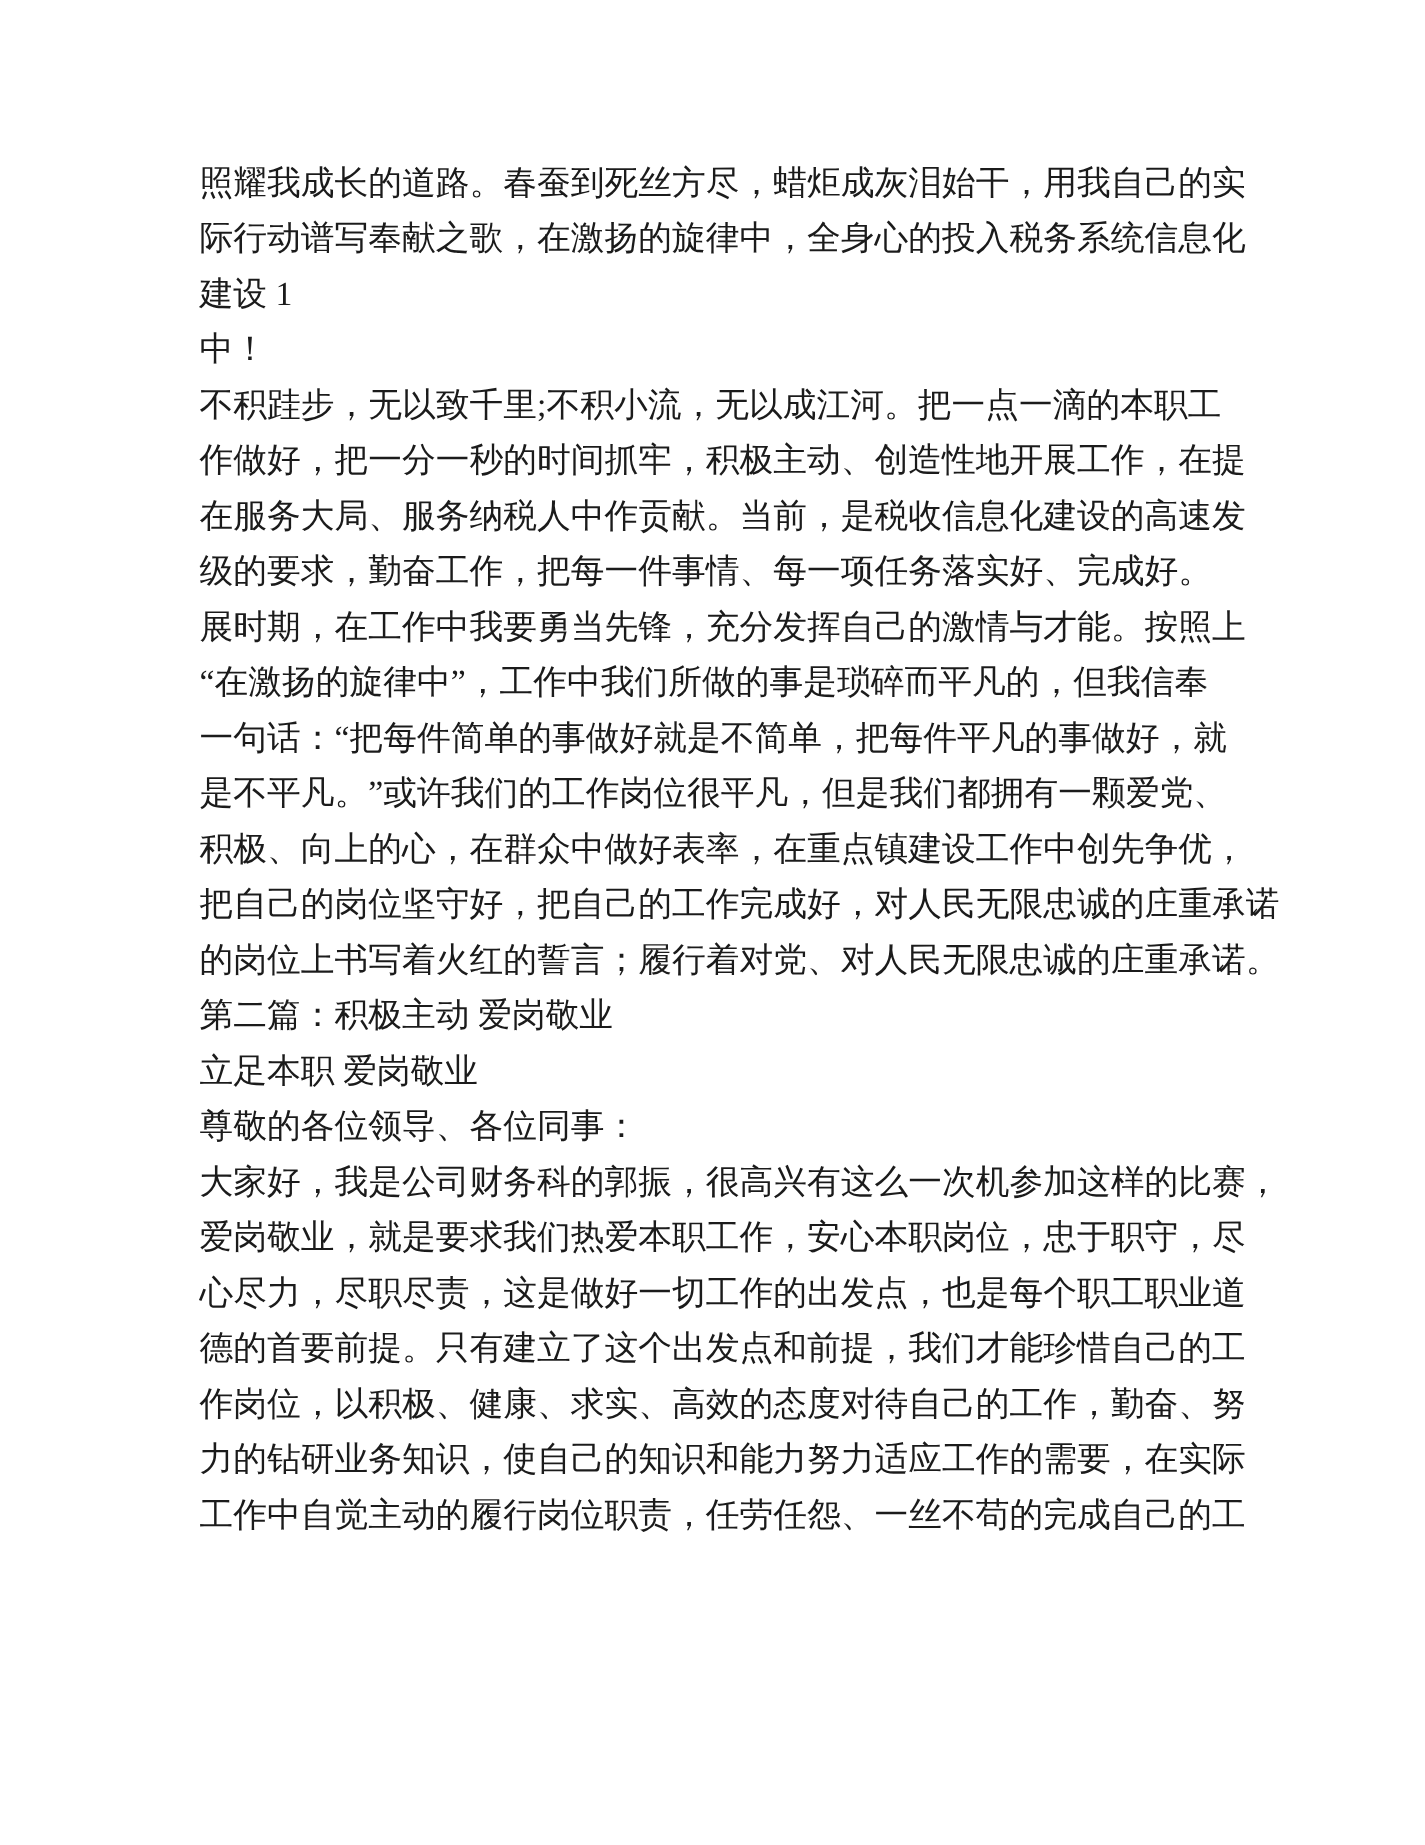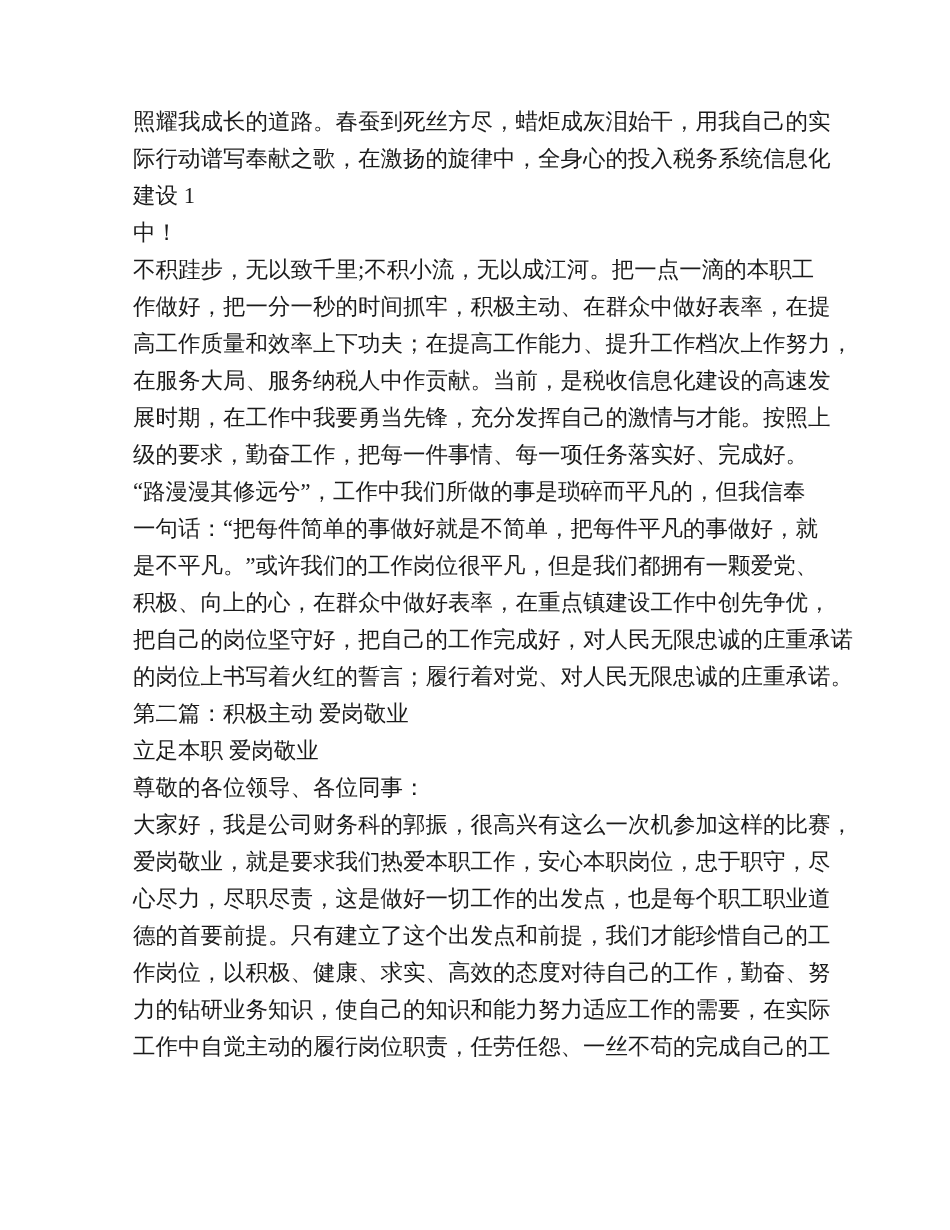--- a/index.html
+++ b/index.html
@@ -37,26 +37,25 @@
 </head>
 <body>
 
 <div class="page">
   <div class="text-block">
     <p class="line">照耀我成长的道路。春蚕到死丝方尽，蜡炬成灰泪始干，用我自己的实</p>
     <p class="line">际行动谱写奉献之歌，在激扬的旋律中，全身心的投入税务系统信息化</p>
     <p class="line">建设 1</p>
     <p class="line">中！</p>
     <p class="line">不积跬步，无以致千里;不积小流，无以成江河。把一点一滴的本职工</p>
-    <p class="line">作做好，把一分一秒的时间抓牢，积极主动、在群众中做好表率，在提</p>
-    <p class="line">高工作质量和效率上下功夫；在提高工作能力、提升工作档次上作努力，</p>
+    <p class="line">作做好，把一分一秒的时间抓牢，积极主动、创造性地开展工作，在提</p>
     <p class="line">在服务大局、服务纳税人中作贡献。当前，是税收信息化建设的高速发</p>
+    <p class="line">级的要求，勤奋工作，把每一件事情、每一项任务落实好、完成好。</p>
     <p class="line">展时期，在工作中我要勇当先锋，充分发挥自己的激情与才能。按照上</p>
-    <p class="line">级的要求，勤奋工作，把每一件事情、每一项任务落实好、完成好。</p>
-    <p class="line">“路漫漫其修远兮”，工作中我们所做的事是琐碎而平凡的，但我信奉</p>
+    <p class="line">“在激扬的旋律中”，工作中我们所做的事是琐碎而平凡的，但我信奉</p>
     <p class="line">一句话：“把每件简单的事做好就是不简单，把每件平凡的事做好，就</p>
     <p class="line">是不平凡。”或许我们的工作岗位很平凡，但是我们都拥有一颗爱党、</p>
     <p class="line">积极、向上的心，在群众中做好表率，在重点镇建设工作中创先争优，</p>
     <p class="line">把自己的岗位坚守好，把自己的工作完成好，对人民无限忠诚的庄重承诺</p>
     <p class="line">的岗位上书写着火红的誓言；履行着对党、对人民无限忠诚的庄重承诺。</p>
     <p class="line">第二篇：积极主动 爱岗敬业</p>
     <p class="line">立足本职 爱岗敬业</p>
     <p class="line">尊敬的各位领导、各位同事：</p>
     <p class="line">大家好，我是公司财务科的郭振，很高兴有这么一次机参加这样的比赛，</p>
     <p class="line">爱岗敬业，就是要求我们热爱本职工作，安心本职岗位，忠于职守，尽</p>

